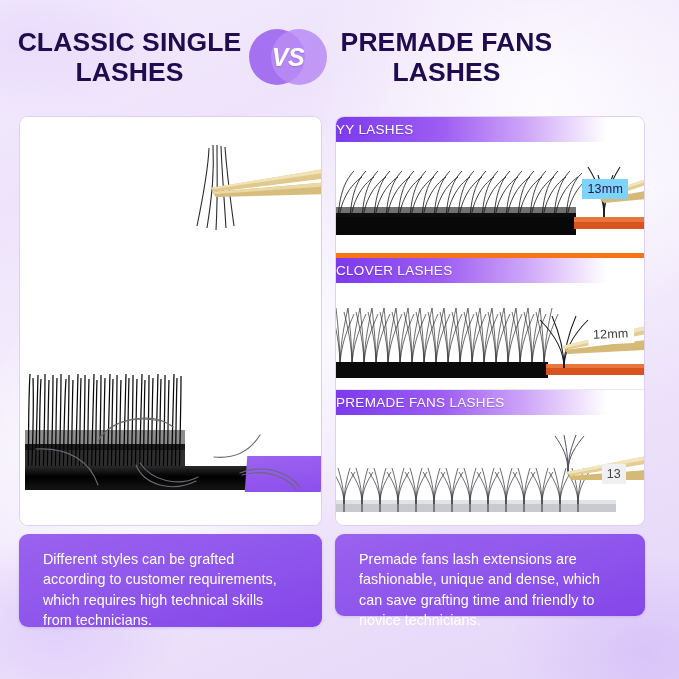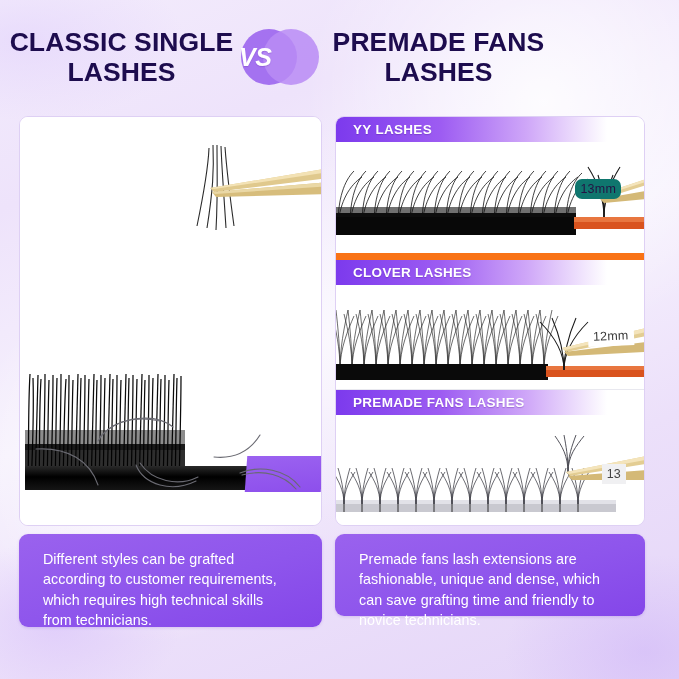--- a/index.html
+++ b/index.html
@@ -23,35 +23,35 @@
     content:""; position:absolute; inset:0;
     background:
       radial-gradient(ellipse 180px 120px at 8% 92%, rgba(214,190,250,0.55), rgba(214,190,250,0) 70%),
       radial-gradient(ellipse 200px 140px at 95% 96%, rgba(205,178,248,0.5), rgba(205,178,248,0) 70%),
       radial-gradient(ellipse 220px 110px at 4% 6%, rgba(226,210,252,0.6), rgba(226,210,252,0) 72%);
   }
   .page { position:relative; z-index:1; width:679px; height:679px; }
 
   
   .header {
-    position:absolute; top:0; left:8px; width:544px; height:114px;
+    position:absolute; top:0; left:16px; width:544px; height:114px;
     display:flex; align-items:center; justify-content:center;
   }
   .title {
     width:268px; text-align:center;
     color:#1d0c4e;
     font-size:26.5px; font-weight:700; line-height:1.14;
     letter-spacing:0.1px;
   }
   .title.left { text-align:center; padding-right:4px; }
   .title.right { text-align:center; padding-left:4px; }
 
   .vs-badge {
     position:relative; width:82px; height:62px; flex:0 0 82px;
-    display:flex; align-items:center; 
+    display:flex; align-items:center; justify-content:center;
   }
   .vs-circ { position:absolute; width:56px; height:56px; border-radius:50%; top:3px; }
   .vs-circ.a { left:2px;  background:#9a62ee; opacity:0.88; }
   .vs-circ.b { right:2px; background:#b98cf4; opacity:0.86; }
   .vs-text {
     position:relative; z-index:3; color:#ffffff;
     font-size:25px; font-weight:700; font-style:italic;
     letter-spacing:-0.5px; text-shadow:0 1px 1px rgba(90,40,160,.25);
   }
 
@@ -77,39 +77,39 @@
   }
   .purple-block {
     position:absolute; left:226px; bottom:33px; width:76px; height:36px;
     background:linear-gradient(175deg,#9b62f0 0%, #8d4fec 100%);
     transform:skewX(-4deg);
   }
 
   
   .sec { position:absolute; left:0; width:100%; background:#fff; }
   .sec.s1 { top:0;   height:136px; }
-  .sec.s2 { top:136px; height:176px; border-top:7px solid #f97316; }
+  .sec.s2 { top:136px; height:176px; border-top:5px solid #f97316; }
   .sec.s3 { top:272px; height:138px; border-top:1px solid #e8e8ef; }
 
   .tag {
     position:absolute; left:0; top:0; height:25px; width:100%;
     background:linear-gradient(90deg,#7c3aed 0%, #9d5cf2 34%, #cfa7f8 62%, rgba(255,255,255,0) 88%);
     display:flex; align-items:center;
   }
   .tag span {
-    color:#ffffff; font-size:13.5px; font-weight:700;
-    letter-spacing:0.3px; padding-left:17px;
+    color:#ffffff; font-size:13.5px; font-weight:400;
+    letter-spacing:0.3px; 
     text-shadow:0 1px 1px rgba(70,20,140,.3);
   }
 
   .meas {
     position:absolute; font-size:12.5px; color:#1d1038;
     padding:3px 5px; white-space:nowrap; letter-spacing:0.2px;
   }
-  .meas.m1 { right:23px;  top:62px; background:#0f766e; color:#251343;border-radius:7px; }
+  .meas.m1 { right:16px;  top:62px; background:#7dd3fc; color:#251343; }
   .meas.m2 { right:10px; top:66px; background:#ffffff; color:#3a3a3a;
              transform:rotate(-2.5deg); }
   .meas.m3 { right:18px; top:74px; background:#f0f0f2; color:#444; }
 
   
   .caption {
     position:absolute; border-radius:9px;
     background:linear-gradient(165deg,#9a62ee 0%, #8e55ec 55%, #8446e9 100%);
     color:#ffffff; font-size:14.3px; line-height:1.42;
     padding:15px 31px 14px 24px; letter-spacing:0.05px;

